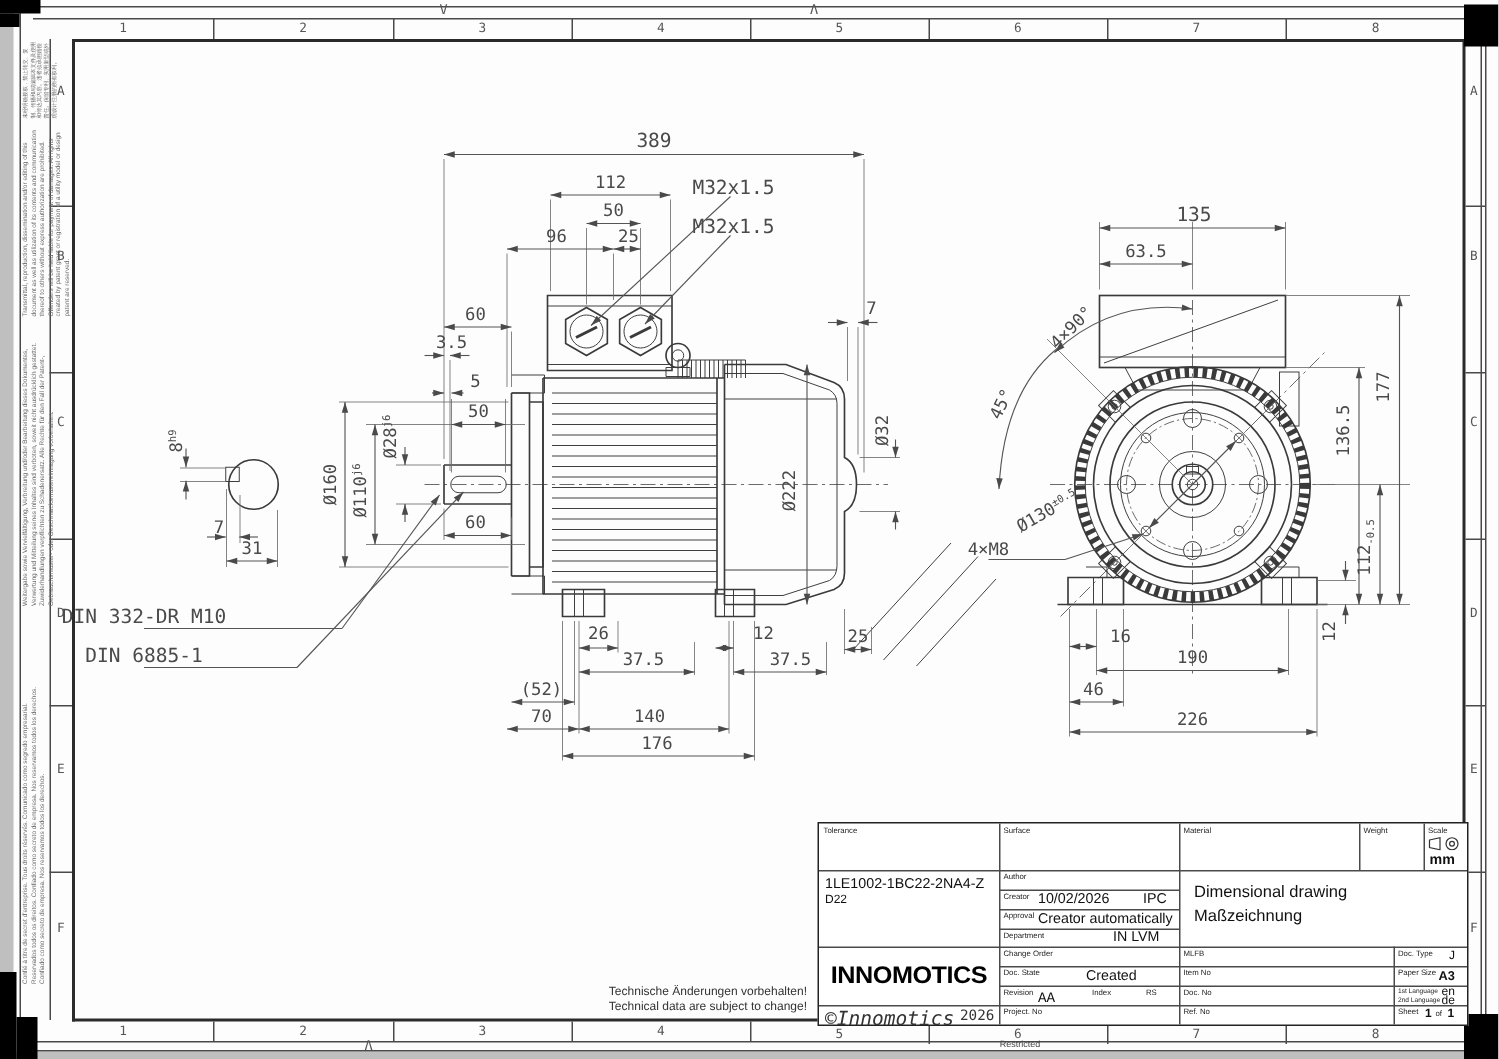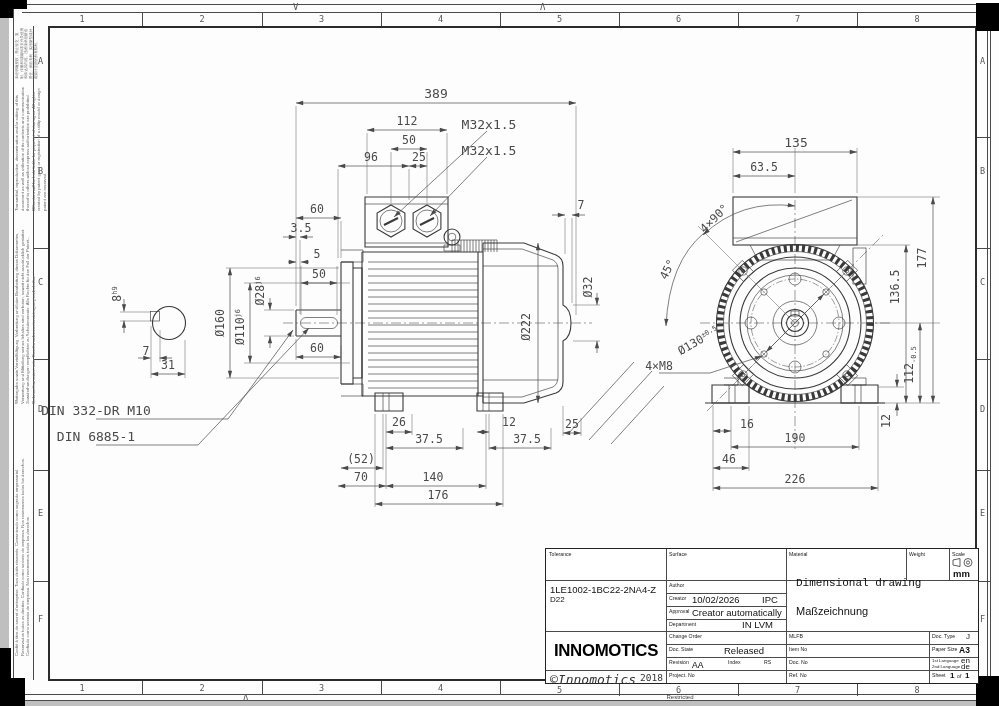--- a/index.html
+++ b/index.html
@@ -393,28 +393,28 @@
   <div class="tb-l" style="left:123px;top:33px;">Author</div>
   <div class="tb-l" style="left:123px;top:46px;">Creator</div>
   <div class="tb-v" style="left:146px;top:45px;">10/02/2026</div>
   <div class="tb-v" style="left:216px;top:45px;">IPC</div>
   <div class="tb-l" style="left:123px;top:59px;">Approval</div>
   <div class="tb-v" style="left:146px;top:58px;">Creator automatically</div>
   <div class="tb-l" style="left:123px;top:72px;">Department</div>
   <div class="tb-v" style="left:196px;top:70px;">IN LVM</div>
   <div class="tb-l" style="left:123px;top:84px;">Change Order</div>
   <div class="tb-l" style="left:123px;top:97px;">Doc. State</div>
-  <div class="tb-v" style="left:178px;top:96px;">Released</div>
+  <div class="tb-v" style="left:178px;top:96px;">Created</div>
   <div class="tb-l" style="left:123px;top:110px;">Revision</div>
   <div class="tb-v" style="left:146px;top:111px;font-family:Liberation Mono, monospace;">AA</div>
   <div class="tb-l" style="left:182px;top:110px;">Index</div>
   <div class="tb-l" style="left:218px;top:110px;">RS</div>
   <div class="tb-l" style="left:123px;top:123px;">Project. No</div>
 
-  <div class="tb-v" style="left:250px;top:28px;font-size:11px;font-family:Liberation Mono, monospace;">Dimensional drawing</div>
+  <div class="tb-v" style="left:250px;top:40px;font-size:11px;">Dimensional drawing</div>
   <div class="tb-v" style="left:250px;top:56px;font-size:11px;">Maßzeichnung</div>
 
   <div class="tb-l" style="left:243px;top:84px;">MLFB</div>
   <div class="tb-l" style="left:386px;top:84px;">Doc. Type</div>
   <div class="tb-v" style="left:420px;top:83px;font-size:8px;">J</div>
   <div class="tb-l" style="left:243px;top:97px;">Item No</div>
   <div class="tb-l" style="left:386px;top:97px;">Paper Size</div>
   <div class="tb-v" style="left:413px;top:96px;font-size:8.5px;font-weight:bold;">A3</div>
   <div class="tb-l" style="left:243px;top:110px;">Doc. No</div>
   <div class="tb-l" style="left:386px;top:109px;font-size:4.4px;">1st Language</div>
@@ -422,18 +422,22 @@
   <div class="tb-l" style="left:386px;top:115px;font-size:4.4px;">2nd Language</div>
   <div class="tb-v" style="left:415px;top:113px;font-size:8px;">de</div>
   <div class="tb-l" style="left:243px;top:123px;">Ref. No</div>
   <div class="tb-l" style="left:386px;top:123px;">Sheet</div>
   <div class="tb-v" style="left:404px;top:122px;font-size:8px;font-weight:bold;">1</div>
   <div class="tb-l" style="left:411px;top:124px;">of</div>
   <div class="tb-v" style="left:419px;top:122px;font-size:8px;font-weight:bold;">1</div>
 
   <div class="logo">INNOMOTICS</div>
   <div class="tb-v tb-cad" style="left:4px;top:123px;font-size:13px;font-style:italic;">©Innomotics</div>
-  <div class="tb-v tb-cad" style="left:94px;top:123px;font-size:9.5px;">2018</div>
+  <div class="tb-v tb-cad" style="left:94px;top:123px;font-size:9.5px;">2026</div>
 </div>
 
+<div class="footnote">
+  <div>Technische Änderungen vorbehalten!</div>
+  <div>Technical data are subject to change!</div>
+</div>
 <div class="restricted">Restricted</div>
 
 </div>
 
 </body></html>

